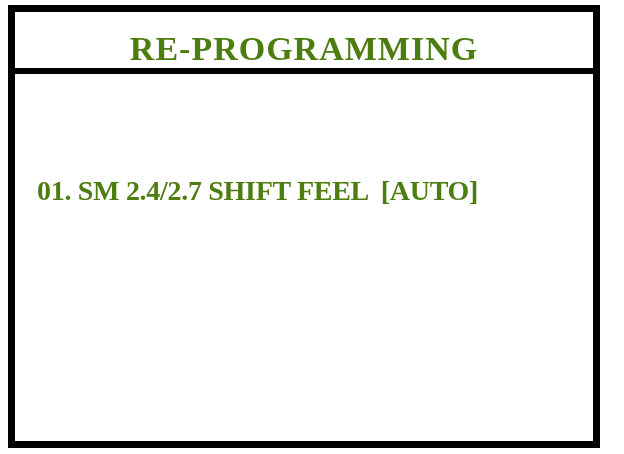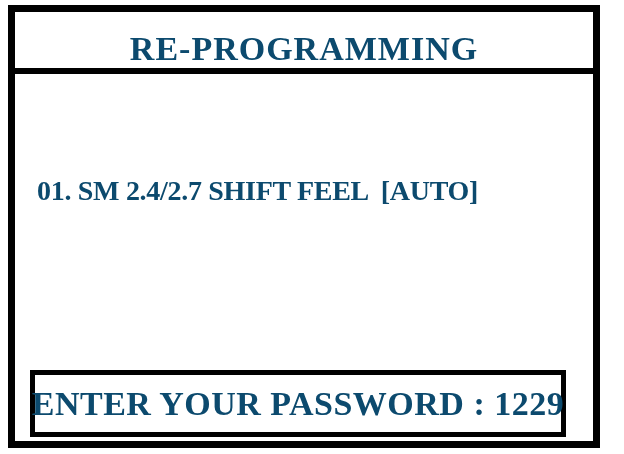--- a/index.html
+++ b/index.html
@@ -5,21 +5,21 @@
   html, body {
     margin: 0;
     padding: 0;
     background: #ffffff;
   }
   .canvas {
     position: relative;
     width: 624px;
     height: 454px;
     background: #ffffff;
-    color: #0c4a6e;
+    color: #4d7c0f;
     font-family: "Liberation Serif", "DejaVu Serif", serif;
     overflow: hidden;
   }
   .frame {
     position: absolute;
     left: 8px;
     top: 5px;
     width: 592px;
     height: 443px;
     border: 7px solid #000000;
@@ -88,19 +88,16 @@
 
     <div class="title-bar">
       <span class="title">RE-PROGRAMMING</span>
     </div>
 
     <div class="body">
 
       <div class="menu-item menu-item-1">01. SM 2.4/2.7 SHIFT FEEL  [AUTO]</div>
 
 
-      <div class="password-box">
-        <span class="password-text">ENTER YOUR PASSWORD : 1229</span>
-      </div>
 
     </div>
   </div>
 </div>
 
 </body></html>

